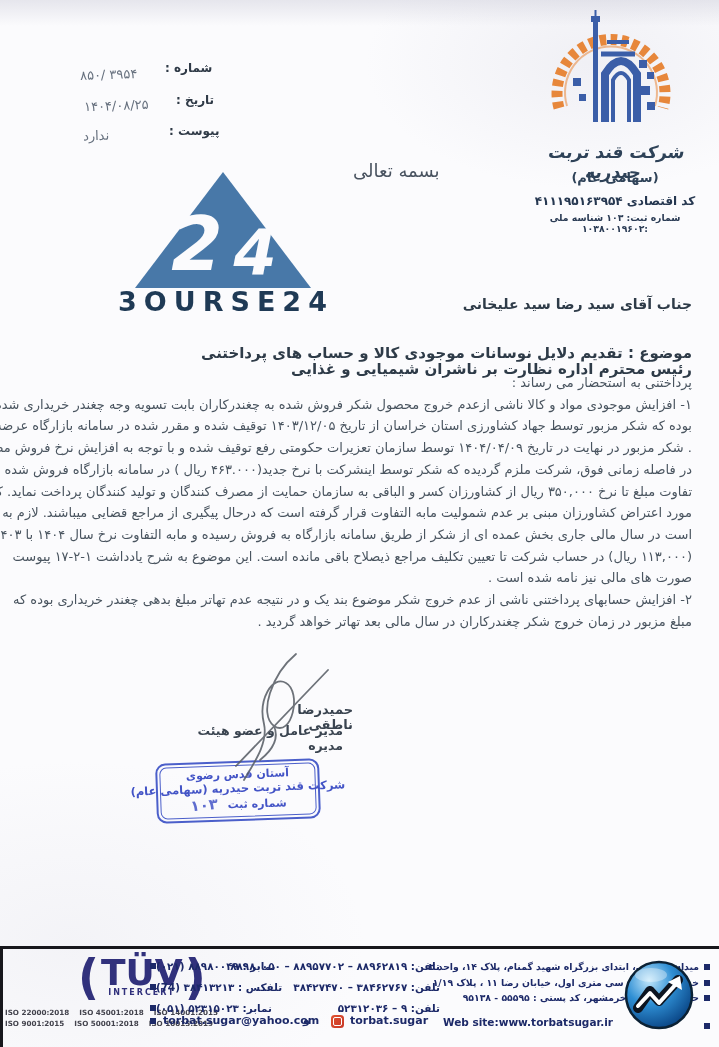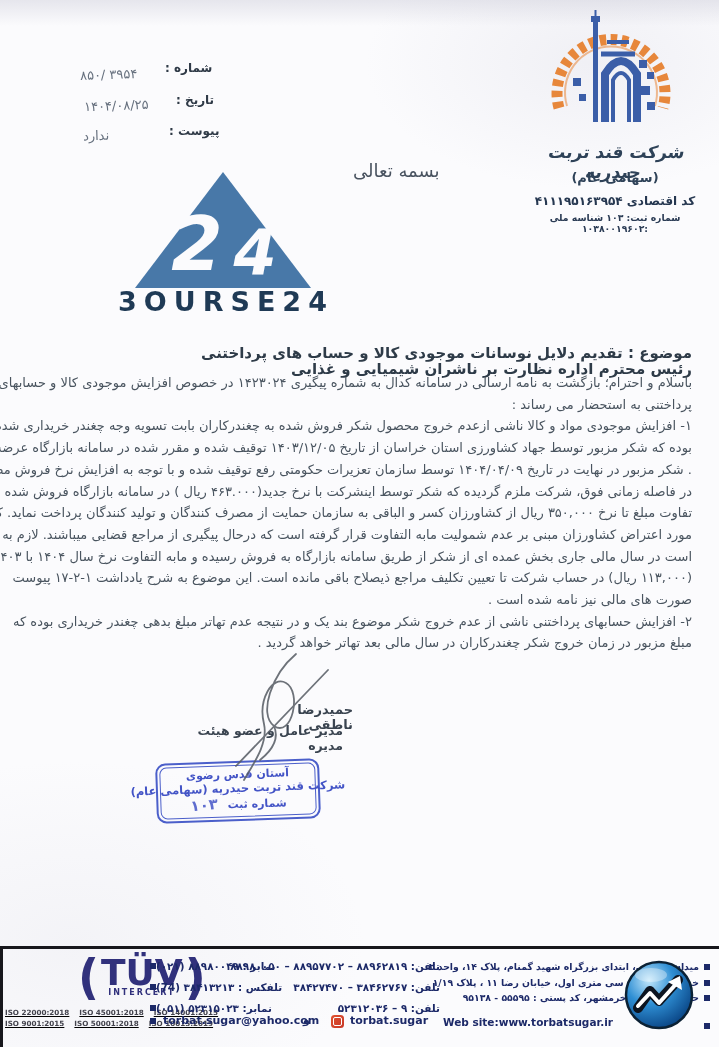--- a/index.html
+++ b/index.html
@@ -44,21 +44,21 @@
   .stamp-num{font-size:15px;font-weight:bold;transform:rotate(-4deg);opacity:.85;}
   
   .f-divider{left:0;right:0;top:946px;height:3px;background:#17171c;}
   .f-edge{left:0;top:949px;width:3px;height:98px;background:#17171c;}
   .tuv{left:78px;top:948px;display:flex;align-items:center;gap:2px;color:#31317c;}
   .tuv .paren{font-size:46px;font-weight:600;line-height:58px;transform:scaleY(1.05);}
   .tuv-mid{display:flex;flex-direction:column;align-items:center;}
   .tuv-name{font-size:36px;font-weight:bold;letter-spacing:0;line-height:32px;}
   .tuv-sub{font-size:8px;font-weight:bold;letter-spacing:2px;margin-top:-1px;}
   .iso-rows{left:5px;top:1008px;display:flex;flex-direction:column;gap:2px;}
-  .iso-row{display:flex;gap:10px;text-decoration:underline;}
+  .iso-row{display:flex;gap:10px;}
   .iso-item{font-size:7.2px;color:#43434d;font-weight:bold;white-space:nowrap;}
   .sq{width:6px;height:6px;background:#1c2968;display:inline-block;flex:0 0 auto;margin-top:3px;}
   .fax-col{left:150px;top:960px;display:flex;flex-direction:column;gap:9px;}
   .fax-row{display:flex;direction:rtl;justify-content:flex-end;width:120px;
            font-size:10.4px;font-weight:bold;color:#1c2968;white-space:nowrap;}
   .phone-col{right:279px;top:960px;display:flex;flex-direction:column;gap:9px;align-items:flex-start;direction:rtl;}
   .phone-row{font-size:10.4px;font-weight:bold;color:#1c2968;white-space:nowrap;text-align:right;}
   .email-row{left:150px;top:1014px;display:flex;gap:7px;align-items:center;
              font-size:11px;font-weight:bold;color:#1c2968;}
   .and-word{left:303px;top:1014px;font-size:11px;font-weight:bold;color:#1c2968;direction:rtl;}
@@ -109,25 +109,25 @@
 
   <div class="abs bismillah" style="left:353px;top:160px;">بسمه تعالی</div>
 
   <svg class="abs" style="left:133px;top:170px;" width="180" height="120" viewBox="0 0 180 120">
     <polygon points="90,2 178,118 2,118" fill="#4878a8"></polygon>
     <text x="64" y="100" font-size="74" font-weight="bold" font-style="italic" fill="#fbfbfd" font-family="DejaVu Sans, sans-serif" text-anchor="middle">2</text>
     <text x="122" y="104" font-size="62" font-weight="bold" font-style="italic" fill="#fbfbfd" font-family="DejaVu Sans, sans-serif" text-anchor="middle">4</text>
   </svg>
   <div class="abs bourse-word" style="left:118px;top:286px;width:210px;">3OURSE24</div>
 
+  <div class="abs rcp rcp1" style="right:27px;top:296px;">جناب آقای سید رضا سید علیخانی</div>
   <div class="abs rcp rcp2" style="right:27px;top:322px;">رئیس محترم اداره نظارت بر ناشران شیمیایی و غذایی</div>
   <div class="abs rcp rcp3" style="right:27px;top:344px;">موضوع : تقدیم دلایل نوسانات موجودی کالا و حساب های پرداختنی</div>
 
   <div class="abs body-wrap" id="body-lines">
-      <div class="body-line">باسلام و احترام؛ بازگشت به نامه ارسالی در سامانه کدال به شماره پیگیری ۱۴۲۳۰۲۴ در خصوص افزایش موجودی کالا و حسابهای</div>
       <div class="body-line">پرداختنی به استحضار می رساند :</div>
       <div class="body-line">۱- افزایش موجودی مواد و کالا ناشی ازعدم خروج محصول شکر فروش شده به چغندرکاران بابت تسویه وجه چغندر خریداری شده</div>
       <div class="body-line">بوده که شکر مزبور توسط جهاد کشاورزی استان خراسان از تاریخ ۱۴۰۳/۱۲/۰۵ توقیف شده و مقرر شده در سامانه بازارگاه عرضه شود</div>
       <div class="body-line">. شکر مزبور در نهایت در تاریخ ۱۴۰۴/۰۴/۰۹ توسط سازمان تعزیرات حکومتی رفع توقیف شده و با توجه به افزایش نرخ فروش مصوب</div>
       <div class="body-line">در فاصله زمانی فوق، شرکت ملزم گردیده که شکر توسط اینشرکت با نرخ جدید(۴۶۳.۰۰۰ ریال ) در سامانه بازارگاه فروش شده و</div>
       <div class="body-line">تفاوت مبلغ تا نرخ ۳۵۰,۰۰۰ ریال از کشاورزان کسر و الباقی به سازمان حمایت از مصرف کنندگان و تولید کنندگان پرداخت نماید. که</div>
       <div class="body-line">مورد اعتراض کشاورزان مبنی بر عدم شمولیت مابه التفاوت قرار گرفته است که درحال پیگیری از مراجع قضایی میباشند. لازم به ذکر</div>
       <div class="body-line">است در سال مالی جاری بخش عمده ای از شکر از طریق سامانه بازارگاه به فروش رسیده و مابه التفاوت نرخ سال ۱۴۰۴ با ۱۴۰۳</div>
       <div class="body-line">(۱۱۳,۰۰۰ ریال) در حساب شرکت تا تعیین تکلیف مراجع ذیصلاح باقی مانده است. این موضوع به شرح یادداشت ۱-۲-۱۷ پیوست</div>
       <div class="body-line">صورت های مالی نیز نامه شده است .</div>

